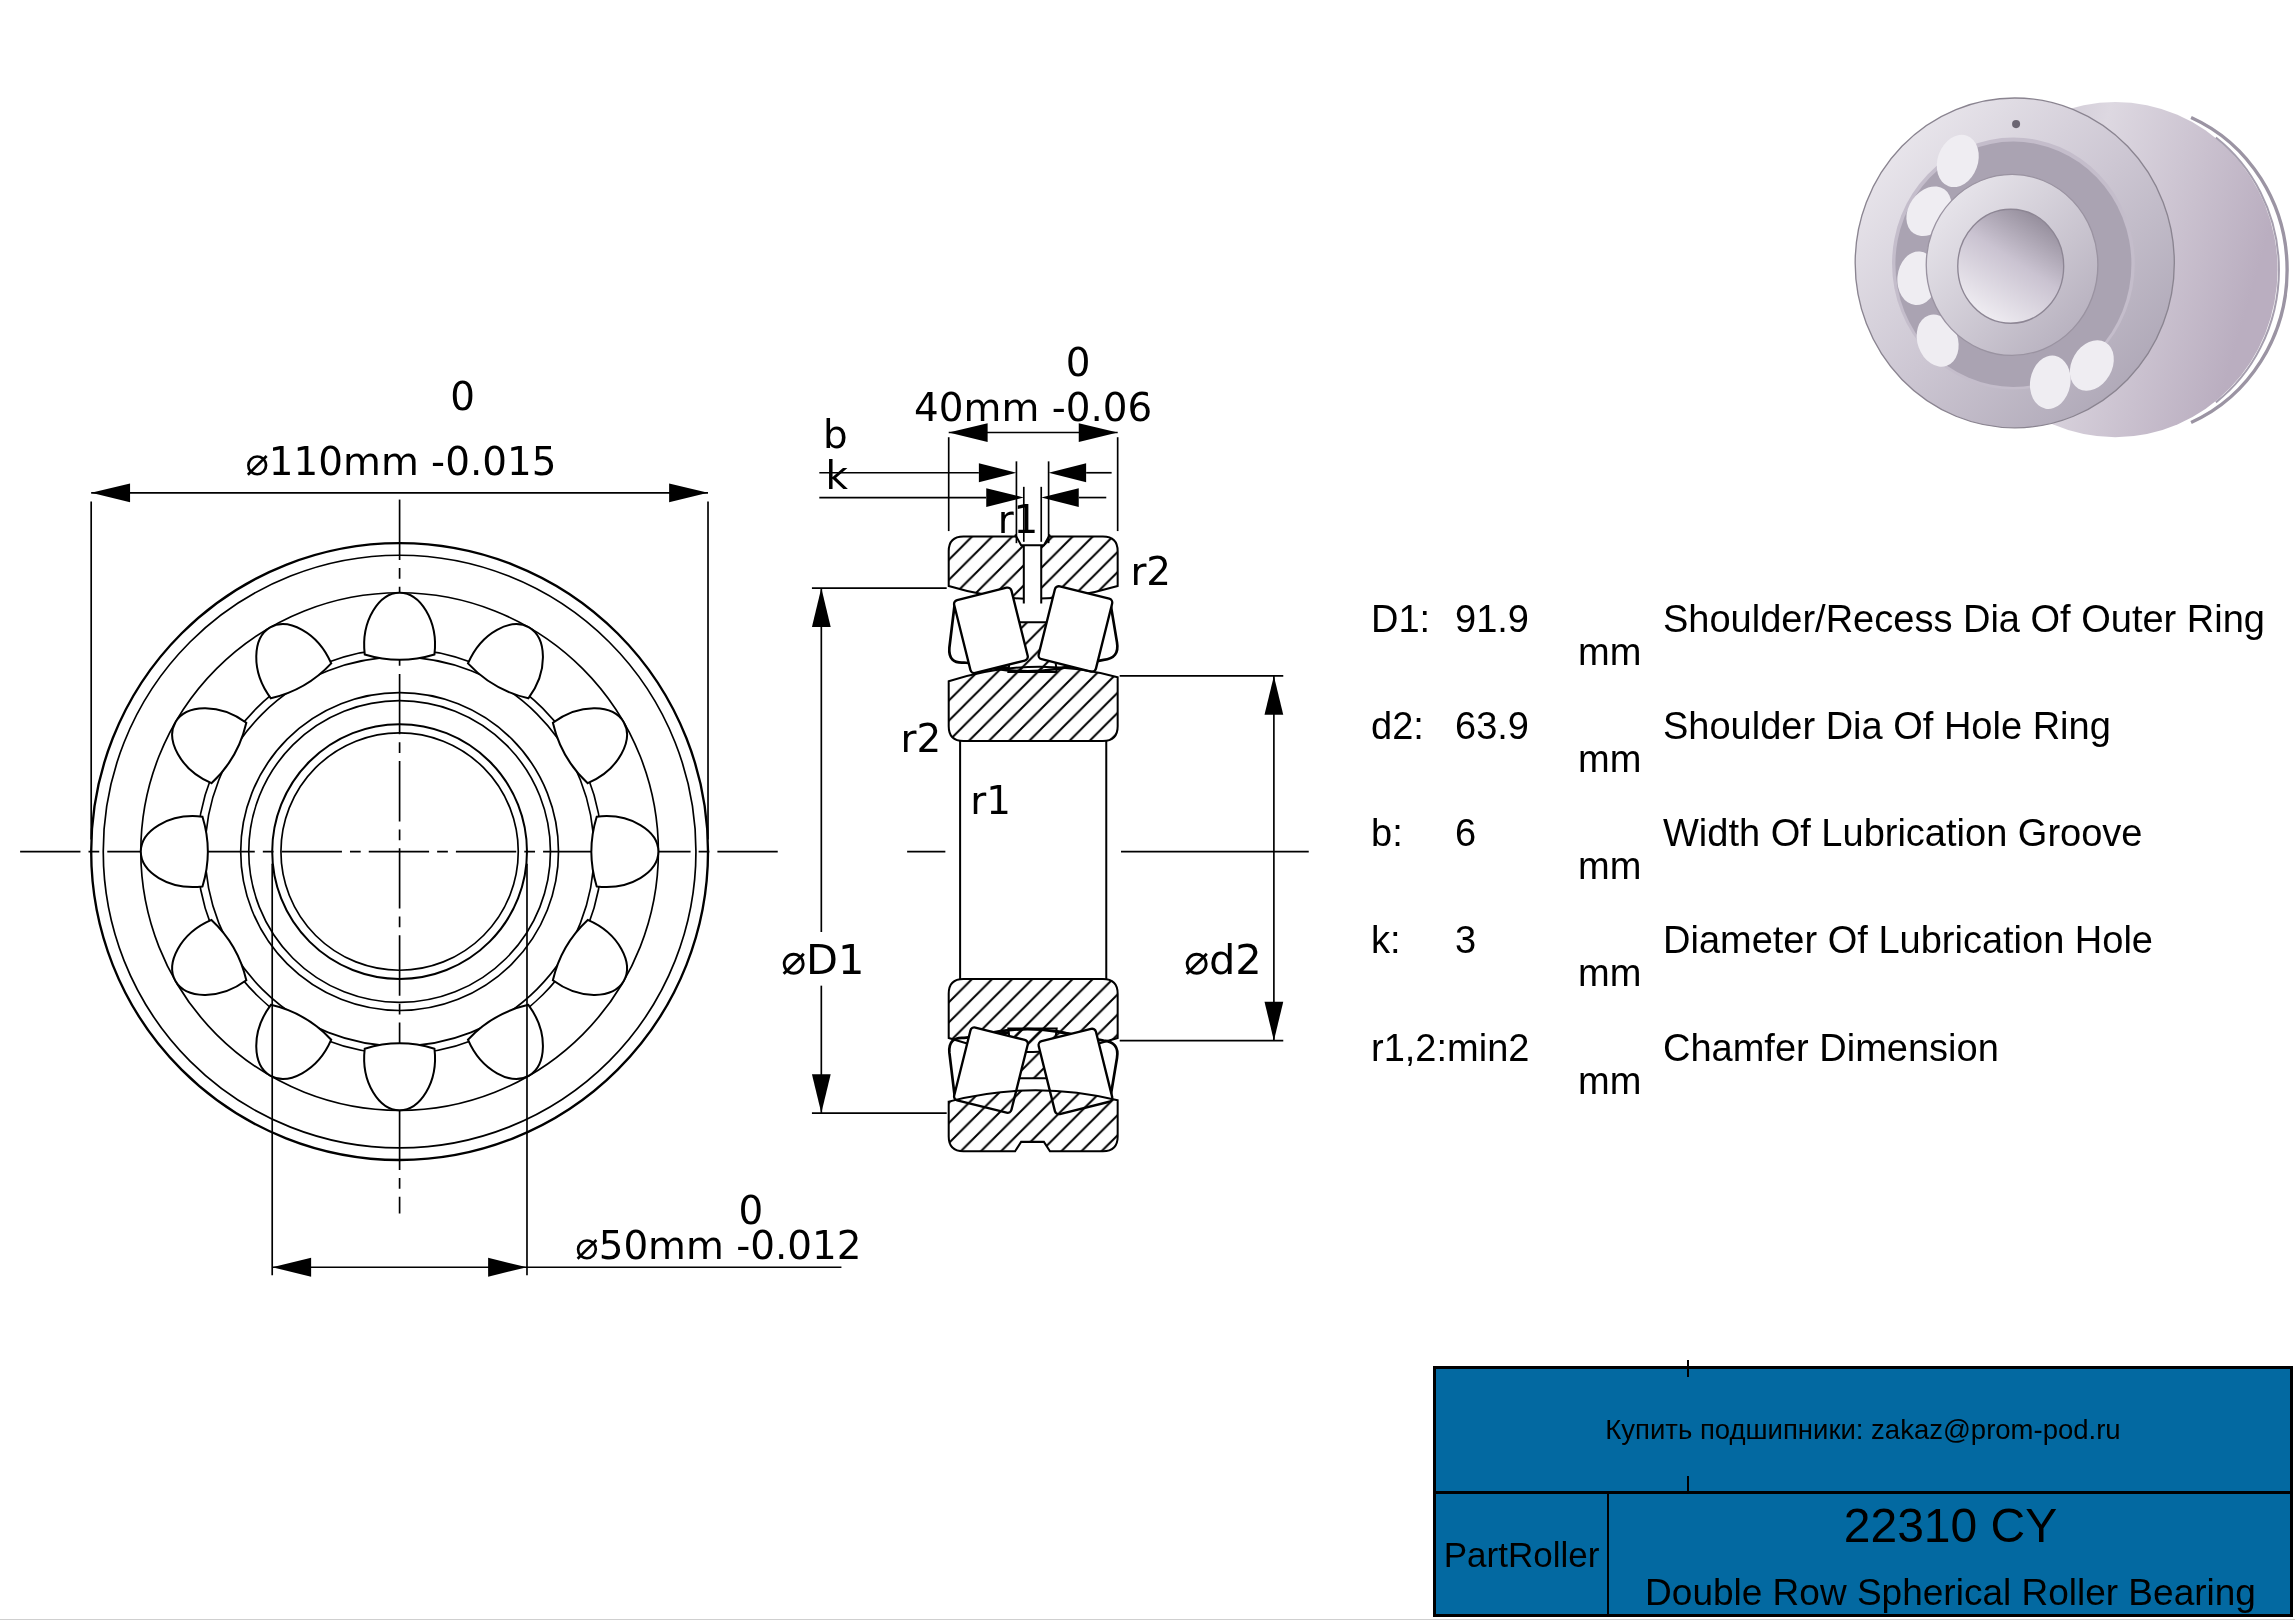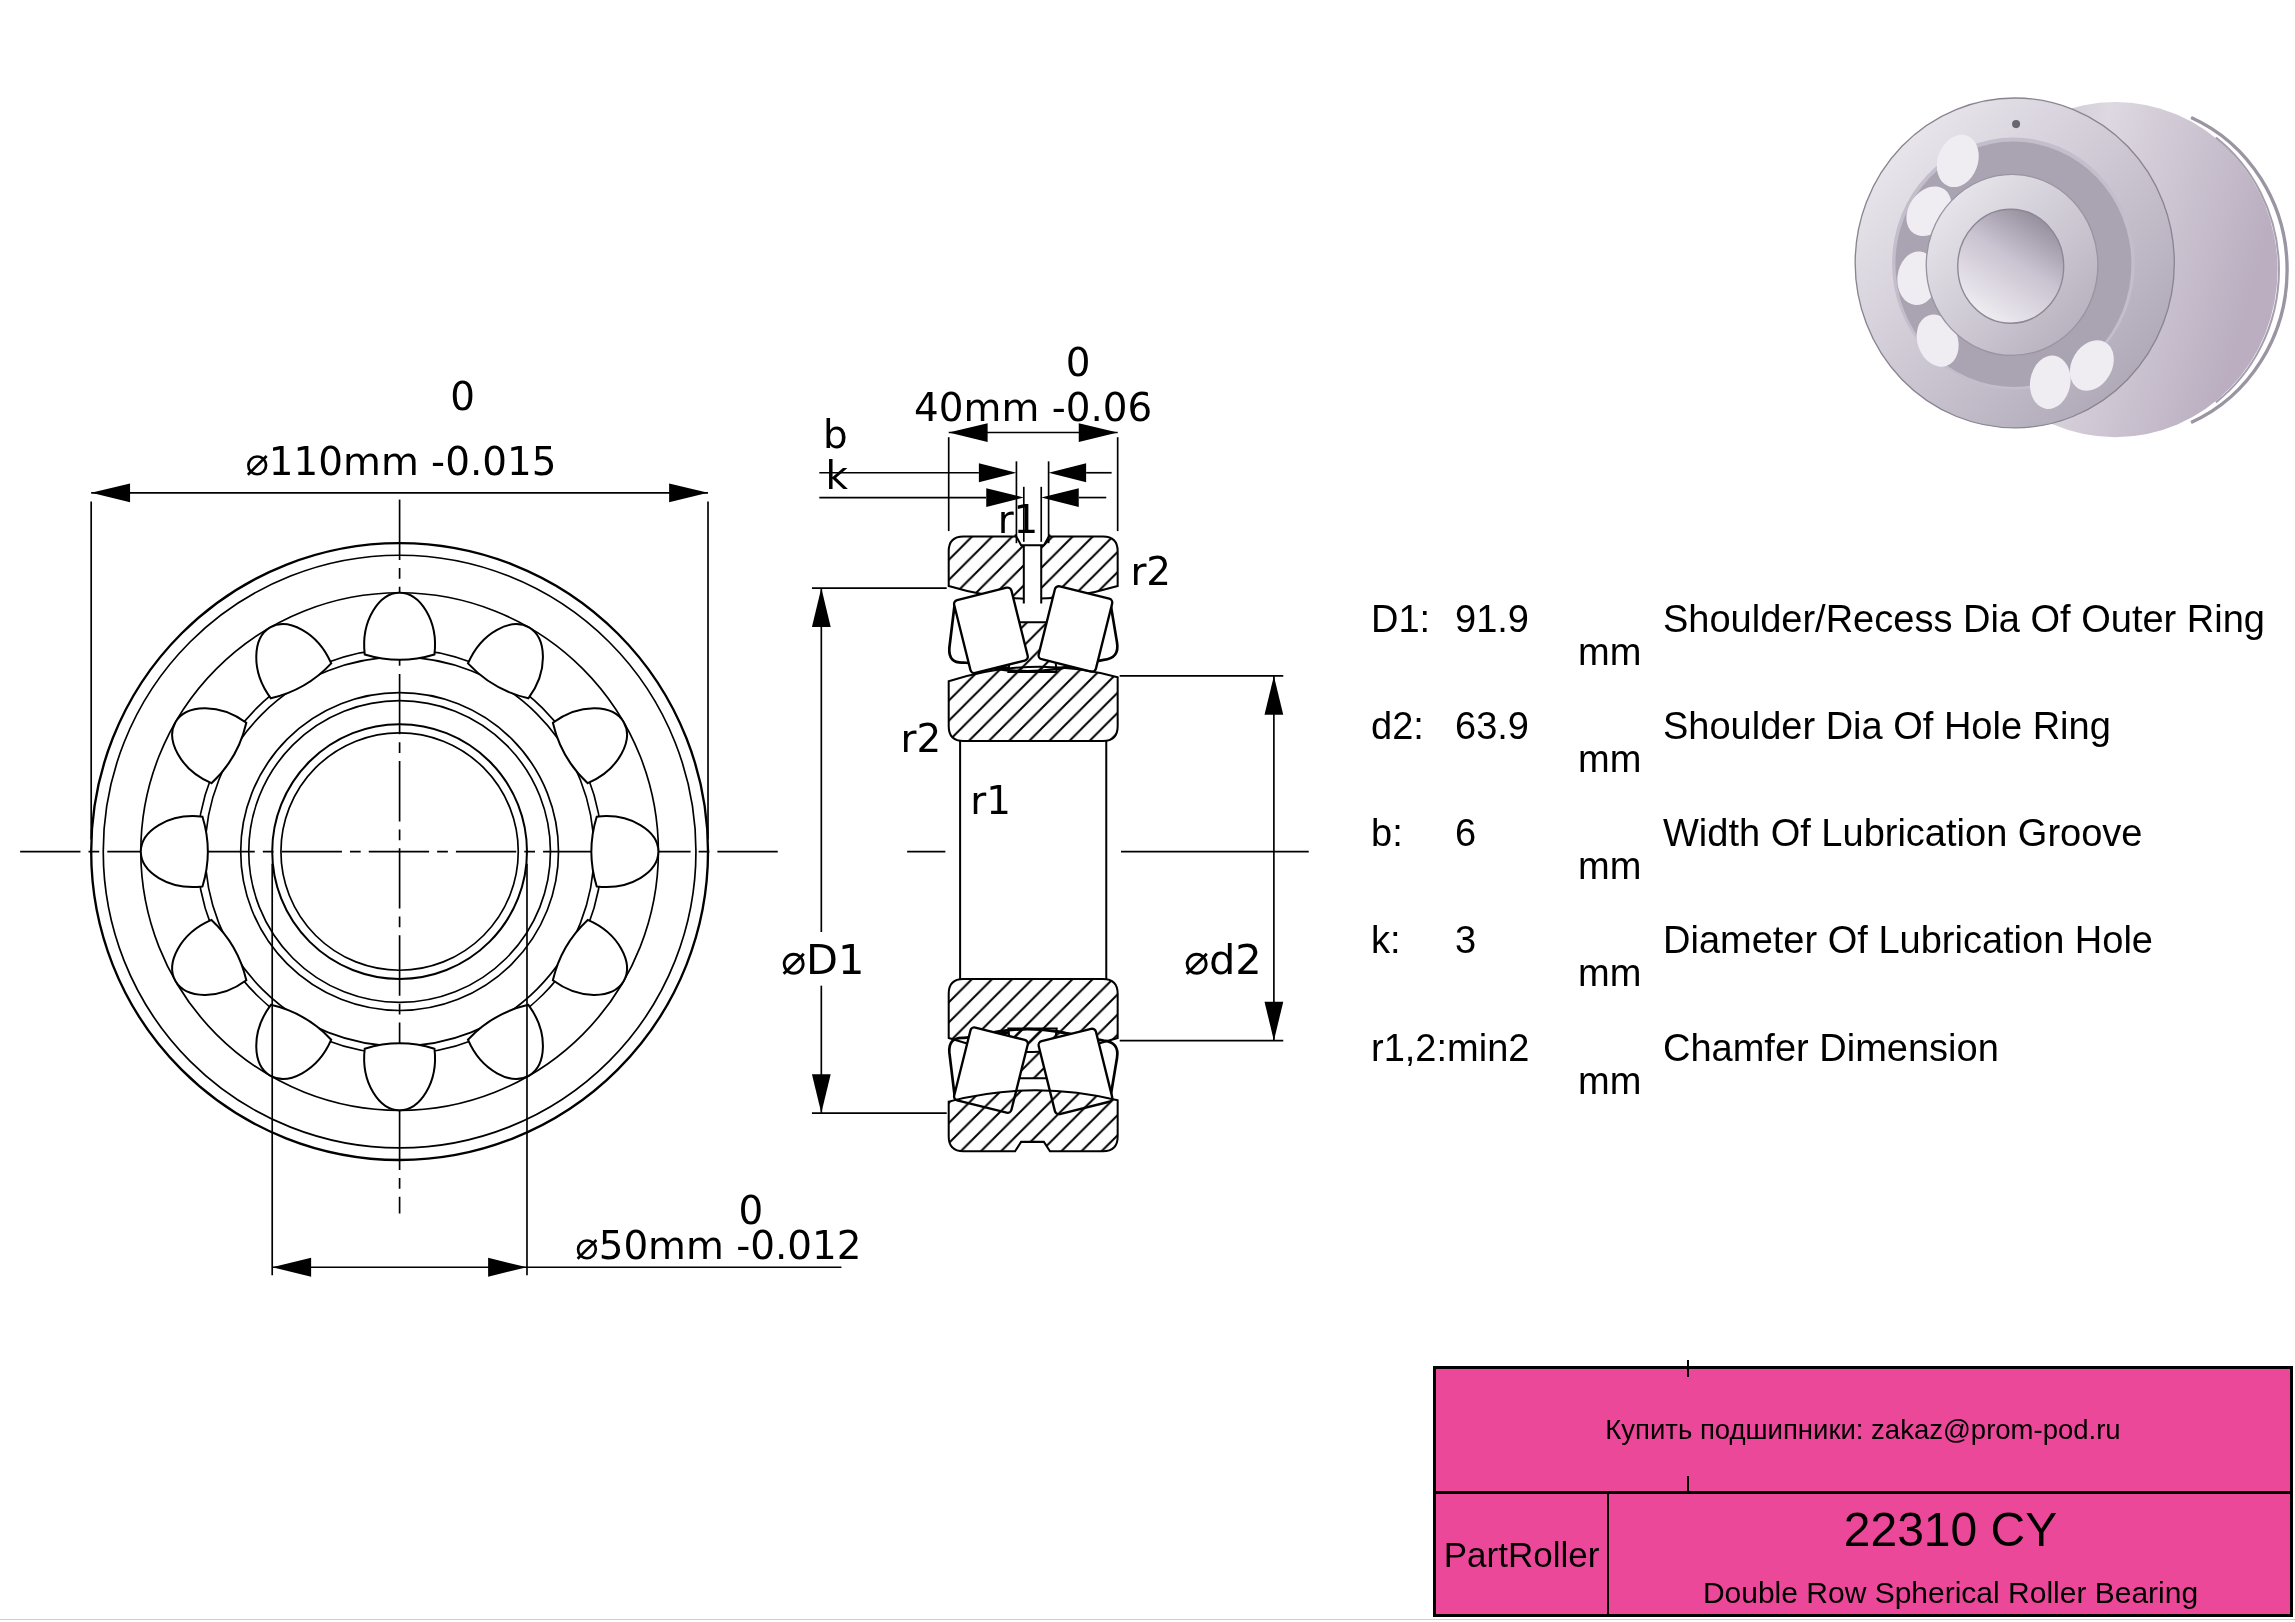--- a/index.html
+++ b/index.html
@@ -18,41 +18,41 @@
   .spec-row{position:absolute;left:0;height:47px;font-size:38px;white-space:nowrap;}
   .spec-row span{position:absolute;top:0;white-space:nowrap;}
   .sp-param{left:0;}
   .sp-value{left:84px;}
   .sp-unit{left:207px;margin-top:33px;}
   .sp-desc{left:292px;}
 
   
   #titleblock{
     position:absolute;left:1433px;top:1366px;width:860px;height:251px;
-    border:3.4px solid #000;box-sizing:border-box;background:#ec4899;
+    border:3.4px solid #000;box-sizing:border-box;background:#0369a1;
   }
   #tb-top{
     position:absolute;left:0;top:0;width:100%;height:122px;
     display:flex;align-items:center;justify-content:center;
     font-size:27.5px;
   }
   #tb-divider{position:absolute;left:0;top:122px;width:100%;height:3.4px;background:#000;}
   #tb-bottom{position:absolute;left:0;top:125px;width:100%;bottom:0;}
   #tb-partcell{
     position:absolute;left:0;top:0;width:173px;height:100%;
     border-right:2px solid #000;box-sizing:border-box;
     display:flex;flex-direction:row;align-items:center;justify-content:center;
     font-size:35px;line-height:1.38;
   }
   #tb-numcell{
     position:absolute;left:175px;top:0;right:0;height:100%;
     display:flex;flex-direction:column;align-items:center;justify-content:center;
   }
   #tb-partnumber{font-size:48px;margin-bottom:19px;}
-  #tb-partdesc{font-size:30px;}
+  #tb-partdesc{font-size:37px;}
   .tb-tick{position:absolute;width:2px;height:17.4px;background:#000;}
   #page-bottom-line{position:absolute;left:0;top:1619px;width:2295px;height:1.3px;background:#cfcfcf;}
 </style>
 </head>
 <body>
 
 <svg id="drawing" width="2295" height="1622" viewBox="0 0 3423 2419" xmlns="http://www.w3.org/2000/svg">
   <defs>
     <pattern id="hatch" width="30" height="30" patternUnits="userSpaceOnUse">
       <path d="M0,30 L30,0 M-7,7 L7,-7 M23,37 L37,23" stroke="#000" stroke-width="3" fill="none"></path>

